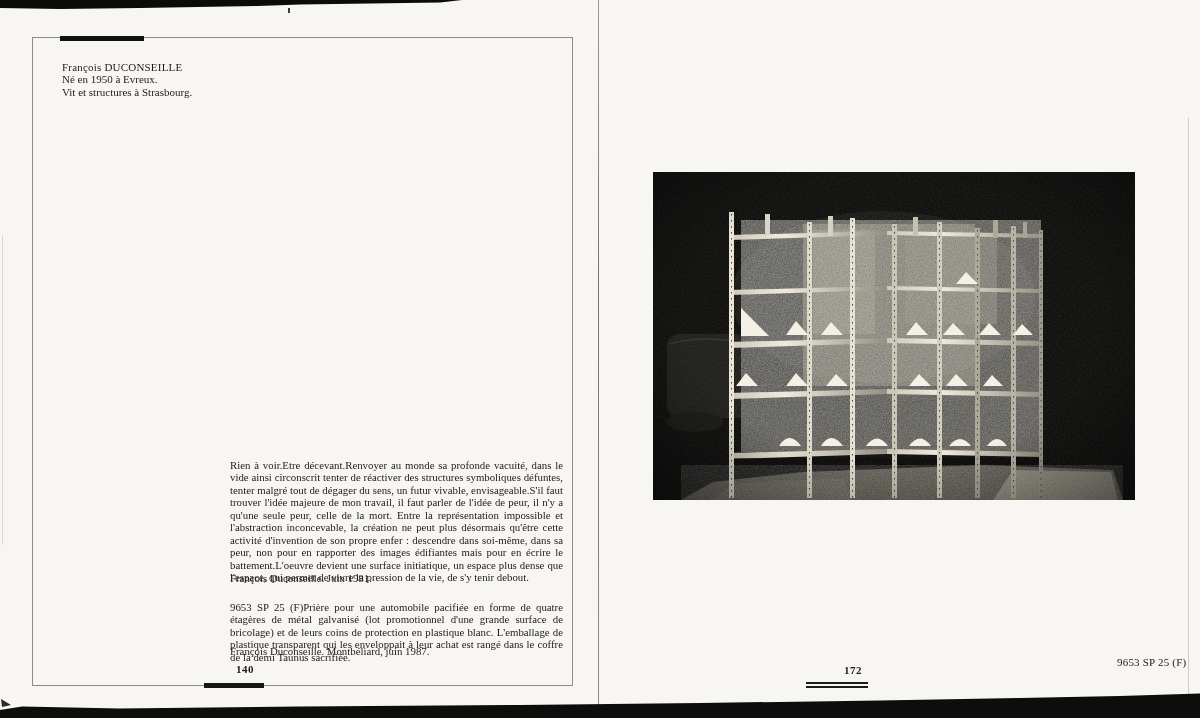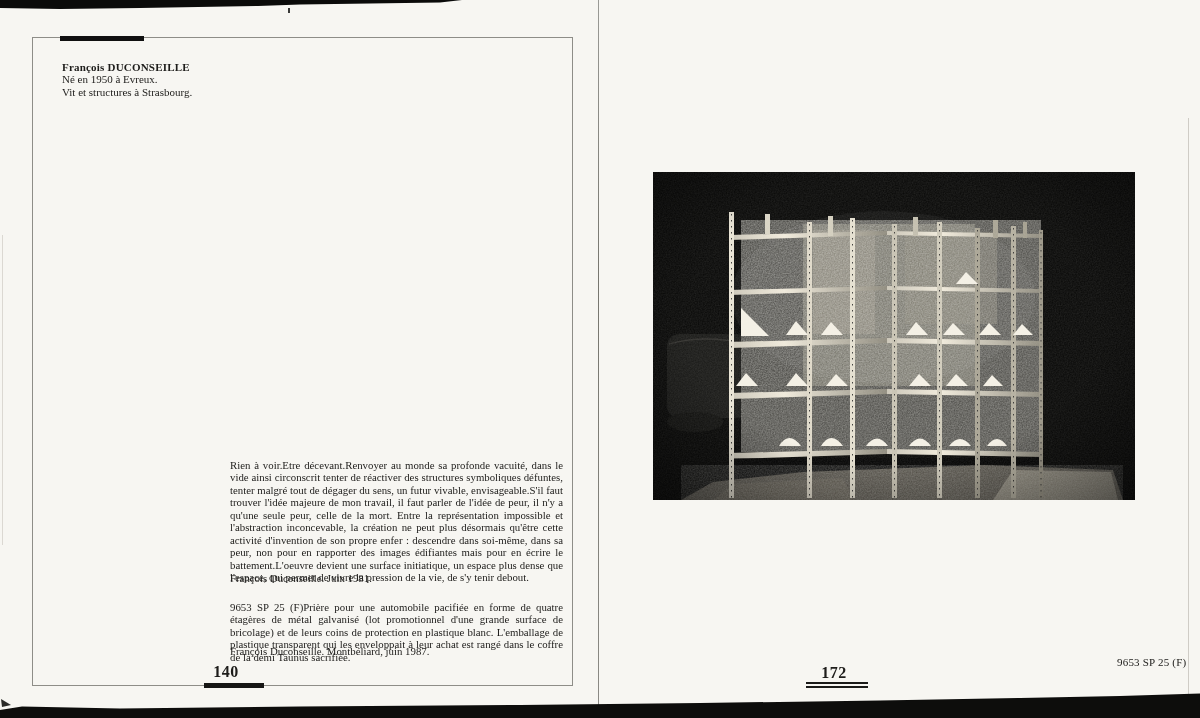--- a/index.html
+++ b/index.html
@@ -11,29 +11,29 @@
   }
   .abs{position:absolute;}
   
   #page-frame{
     left:32px;top:37px;width:539px;height:647px;
     border:1px solid #8e8d88;background:transparent;
   }
   #frame-thick-top{left:60px;top:36px;width:84px;height:5px;background:#101010;}
   
   #artist-head{left:62px;top:61px;font-size:11px;line-height:12.4px;}
-  #artist-name{font-weight:bold;letter-spacing:.2px;}
+  #artist-name{font-weight:normal;letter-spacing:.2px;}
   
   .textblock{width:333px;left:230px;font-size:10.8px;line-height:12.45px;text-align:justify;}
   #statement{top:459px;}
   #sig1{left:230px;top:572px;font-size:10.8px;}
   #work-desc{top:595px;margin-top:6px;}
   #sig2{left:230px;top:645px;font-size:10.8px;}
   
-  .pagenum{font-weight:bold;font-size:16px;text-align:center;letter-spacing:.5px;}
+  .pagenum{font-weight:bold;font-size:11px;text-align:right;letter-spacing:.5px;}
   #p140{left:198px;top:663px;width:56px;}
   #bar140{left:204px;top:683px;width:60px;height:5px;background:#161614;}
   #p141{left:806px;top:664px;width:56px;}
   #rule141{left:806px;top:682px;width:62px;height:2px;border-top:2px solid #1b1b19;border-bottom:2px solid #1b1b19;}
   
   #photo-caption{left:1101px;top:656px;font-size:11px;letter-spacing:.2px;color:#22211f;margin-left:16px;}
   
   #gutter-line{left:598px;top:0;width:1px;height:706px;background:linear-gradient(#9a9a96,#77766f 40%,#8b8a85);}
   #right-edge-line{left:1188px;top:118px;width:1px;height:582px;background:#cfccc6;}
   #left-edge-line{left:2px;top:235px;width:1px;height:310px;background:#dbd8d2;}

